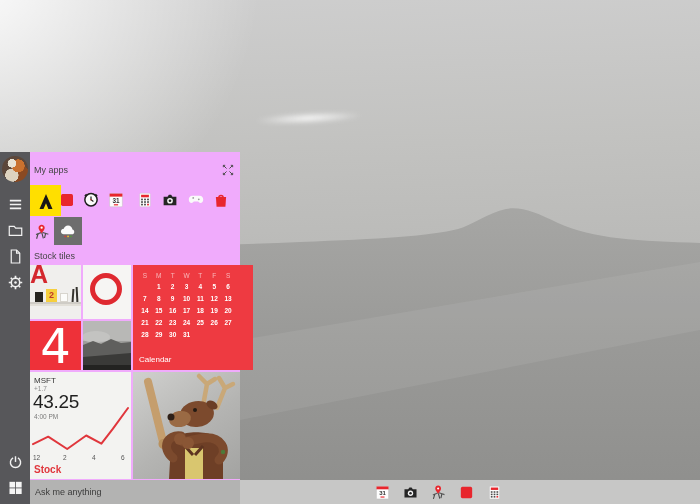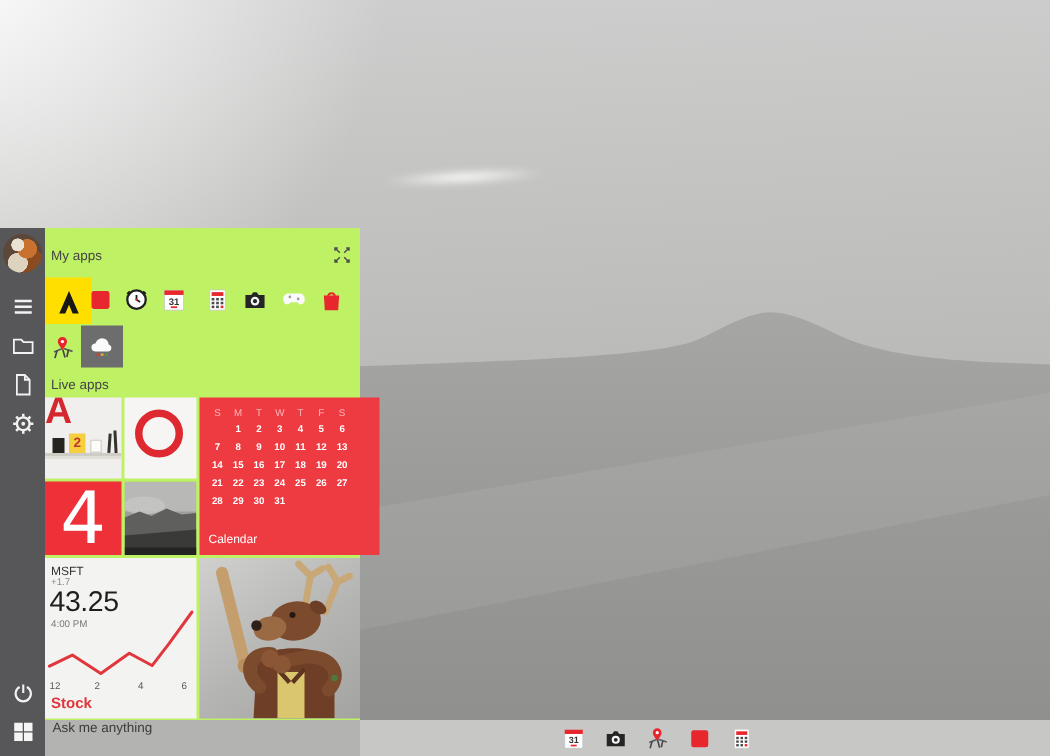--- a/index.html
+++ b/index.html
@@ -16,35 +16,35 @@
     background:radial-gradient(50% 50% at 42% 50%, rgba(255,255,255,.95), rgba(255,255,255,0) 72%);
     filter:blur(2px); transform:rotate(-3deg); }
 
   
   .taskbar { position:absolute; left:0; top:480px; width:700px; height:24px; background:#c7c7c6; }
   .tb-icons { position:absolute; left:374px; top:3px; height:18px; display:flex; gap:11px; align-items:center; }
   .tb-icon { width:17px; height:17px; display:flex; align-items:center; justify-content:center; cursor:pointer; }
 
   
   .searchbar { position:absolute; left:30px; top:480px; width:210px; height:24px; background:#b3b3b2;
-    display:flex; padding-left:5px; font-size:9px; color:#3c3c3c; }
+    display:flex; align-items:center; padding-left:5px; font-size:9px; color:#3c3c3c; }
 
   
   .sidebar { position:absolute; left:0; top:152px; width:30px; height:352px; background:#57575a; }
   .avatar { position:absolute; left:2px; top:4px; width:26px; height:26px; border-radius:50%; cursor:pointer;
     background:
       radial-gradient(circle at 38% 28%, #e9e2d2 0 17%, rgba(0,0,0,0) 18%),
       radial-gradient(circle at 62% 38%, #c9712e 0 28%, rgba(0,0,0,0) 29%),
       radial-gradient(circle at 38% 74%, #ddd3bf 0 26%, rgba(0,0,0,0) 27%),
       radial-gradient(circle at 72% 72%, #8a4a22 0 33%, rgba(0,0,0,0) 34%),
       #5c473a; }
   .side-btn { position:absolute; left:0; width:30px; height:24px; display:flex; align-items:center; justify-content:center; cursor:pointer; }
 
   
-  .startmenu { position:absolute; left:30px; top:152px; width:210px; height:328px; background:#bef264; }
+  .startmenu { position:absolute; left:30px; top:152px; width:210px; height:328px; background:#f0abfc; }
   .menu-header { position:absolute; left:4px; top:13px; font-size:9px; color:#454545; }
   .expand { position:absolute; right:5px; top:11px; width:14px; height:14px; cursor:pointer; }
   .live-label { position:absolute; left:4px; top:99px; font-size:9px; color:#454545; }
 
   .app-icon { position:absolute; width:18px; height:18px; cursor:pointer; }
   .app-tile { position:absolute; display:flex; align-items:center; justify-content:center; cursor:pointer; }
   .app-tile.yellow { left:0; top:33px; width:31px; height:31px; background:#ffdf00; }
   .app-tile.dark { left:24px; top:65px; width:28px; height:28px; background:#6d6d6d; }
 
   .tile { position:absolute; overflow:hidden; cursor:pointer; }
@@ -275,21 +275,21 @@
         <div class="app-tile dark">
           <svg viewBox="0 0 24 24" width="20" height="20">
             <path d="M7 16c-2 0-3.5-1.5-3.5-3.3S5 9.5 6.9 9.4C7.5 7 9.5 5.3 12 5.3c2.9 0 5.2 2.2 5.3 5 1.3.3 2.2 1.4 2.2 2.8 0 1.6-1.3 2.9-2.9 2.9z" fill="#fbfbfb"></path>
             <rect x="7.6" y="17.6" width="2.2" height="1.8" fill="#d83a36"></rect>
             <rect x="11" y="17.6" width="2.2" height="1.8" fill="#e5b62e"></rect>
             <rect x="14.4" y="17.6" width="2.2" height="1.8" fill="#56983e"></rect>
           </svg>
         </div>
       </div>
 
-    <div class="live-label">Live apps</div>
+    <div class="live-label">Stock tiles</div>
 
     <div class="tile" id="tile-a">
       <div class="a-letter">A</div>
       <div class="obj-black"></div>
       <div class="obj-two">2</div>
       <div class="obj-mug"></div>
       <div class="obj-ut1"></div>
       <div class="obj-ut2"></div>
       <div class="shelf-line"></div>
       <div class="shelf-shadow"></div>

